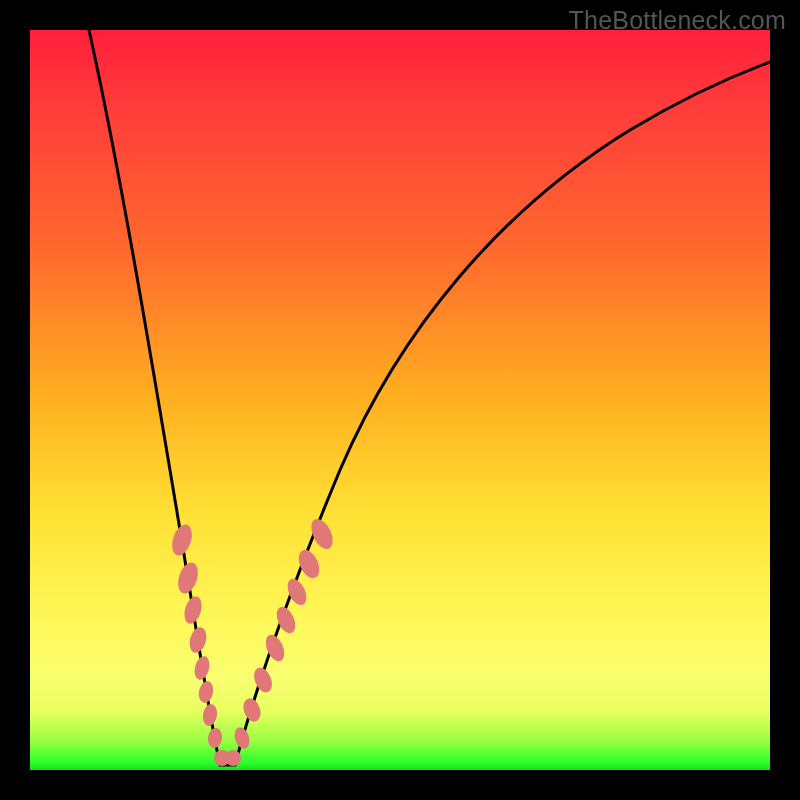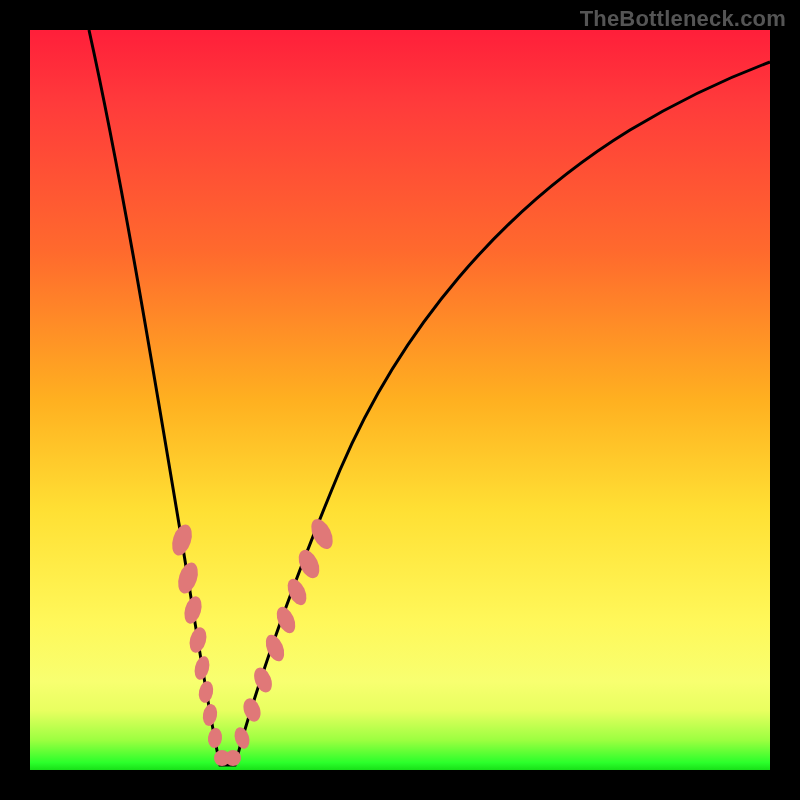--- a/index.html
+++ b/index.html
@@ -37,22 +37,22 @@
       #9bff40 96%,
       #2bff2b 99%,
       #18e018 100%
     );
   }
   .attribution {
     position: absolute;
     top: 6px;
     right: 14px;
     color: #555;
-    font-size: 22px;
-    font-weight: 700;
+    font-size: 25px;
+    font-weight: 400;
     letter-spacing: 0.2px;
     user-select: none;
   }
   svg.curve-layer {
     position: absolute;
     left: 0;
     top: 0;
     width: 740px;
     height: 740px;
     overflow: visible;

